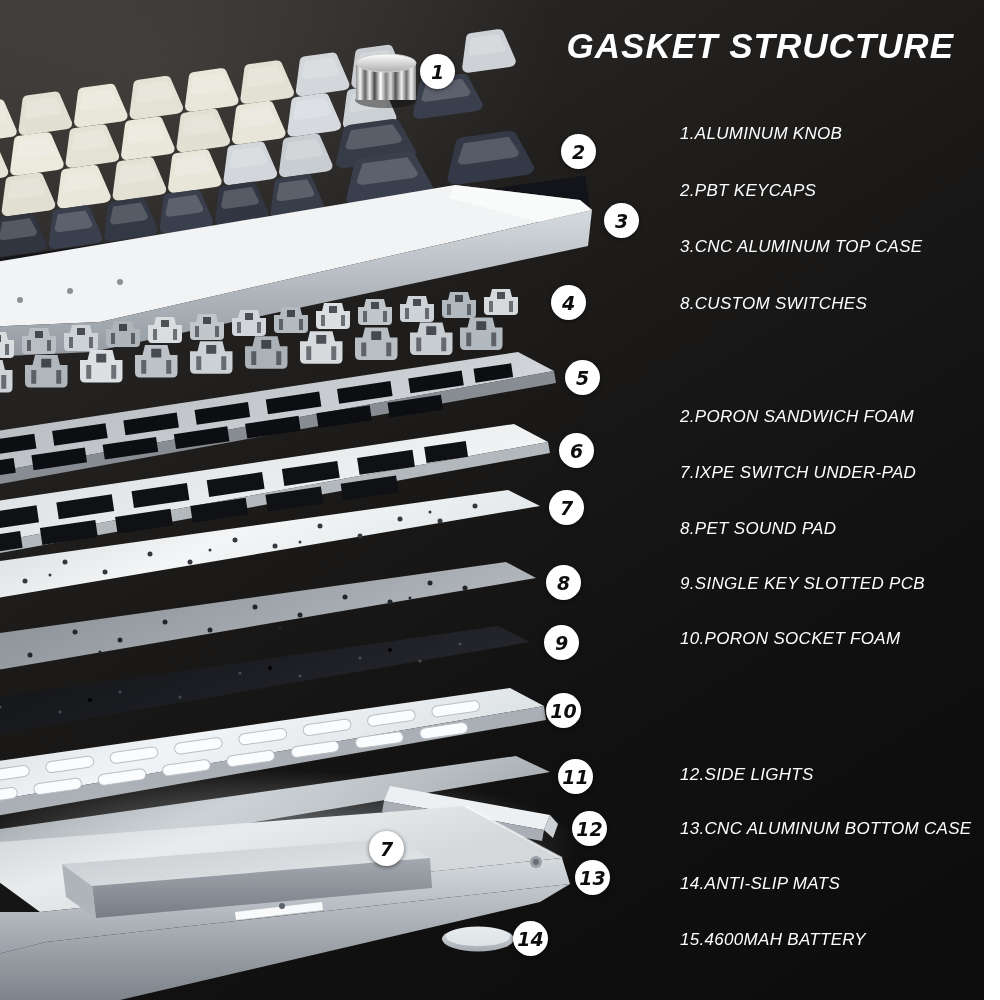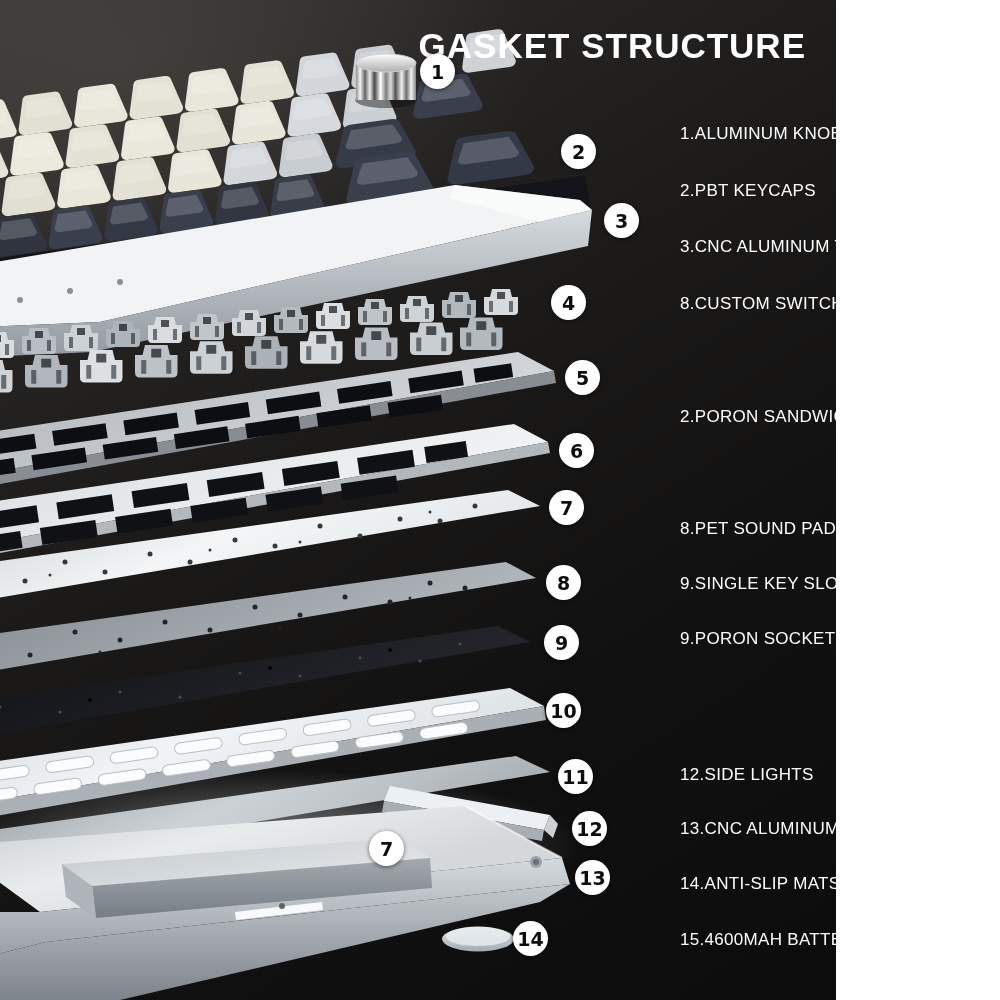--- a/index.html
+++ b/index.html
@@ -1,21 +1,21 @@
 <!DOCTYPE html>
 <html><head>
 <meta charset="utf-8">
 <style>
   html,body{margin:0;padding:0;}
   body{width:1000px;height:1000px;overflow:hidden;
        font-family:"Liberation Sans", sans-serif;}
-  .stage{position:relative;width:836px;height:1000px;
+  .stage{position:relative;width:984px;height:1000px;
          background:
            radial-gradient(ellipse 700px 420px at 14% 6%, rgba(78,74,70,.55), rgba(0,0,0,0) 60%),
-           linear-gradient(148deg,#3b3937 0%, #262423 22%, #1a1918 45%, #121111 68%, #0c0c0c 100%);}
+           linear-gradient(148deg,#3b3937 0%, #262423 22%, #1a1918 45%, #121111 68%, #0c0c0c 100%); font-style: italic;}
   .illustration{position:absolute;left:0;top:0;width:1000px;height:1000px;}
   .page-title{position:absolute;top:26px;right:30px;
               color:#fff;font-size:35px;font-weight:700;letter-spacing:1px;
               white-space:nowrap;}
   .legend{position:absolute;left:672px;top:0;width:302px;height:1000px;margin-left:8px;}
   .legend-item{position:absolute;left:0;color:#fefefe;font-size:17px;
                line-height:21px;letter-spacing:.3px;width:302px;}
   .badge{position:absolute;width:35px;height:35px;border-radius:50%;
          background:#fff;color:#0d0d0d;
          display:flex;align-items:center;justify-content:center;
@@ -380,23 +380,24 @@
   </svg>
 
   <div class="page-title">GASKET STRUCTURE</div>
 
   <div class="legend">
     <div class="legend-item" style="top:123px">1.ALUMINUM KNOB</div>
     <div class="legend-item" style="top:180px">2.PBT KEYCAPS</div>
     <div class="legend-item" style="top:236px">3.CNC ALUMINUM TOP CASE</div>
     <div class="legend-item" style="top:293px">8.CUSTOM SWITCHES</div>
     <div class="legend-item" style="top:406px">2.PORON SANDWICH FOAM</div>
+    <div class="legend-item" style="top:462px">7.IXPE SWITCH UNDER-PAD</div>
     <div class="legend-item" style="top:518px">8.PET SOUND PAD</div>
     <div class="legend-item" style="top:573px">9.SINGLE KEY SLOTTED PCB</div>
-    <div class="legend-item" style="top:628px">9.PORON SOCKET FOAM</div>
+    <div class="legend-item" style="top:628px">10.PORON SOCKET FOAM</div>
     <div class="legend-item" style="top:764px">12.SIDE LIGHTS</div>
     <div class="legend-item" style="top:818px">13.CNC ALUMINUM BOTTOM CASE</div>
     <div class="legend-item" style="top:873px">14.ANTI-SLIP MATS</div>
     <div class="legend-item" style="top:929px">15.4600MAH BATTERY</div>
   </div>
 
   <div class="badge" style="left:420px;top:54px">1</div>
   <div class="badge" style="left:561px;top:134px">2</div>
   <div class="badge" style="left:604px;top:203px">3</div>
   <div class="badge" style="left:551px;top:285px">4</div>

